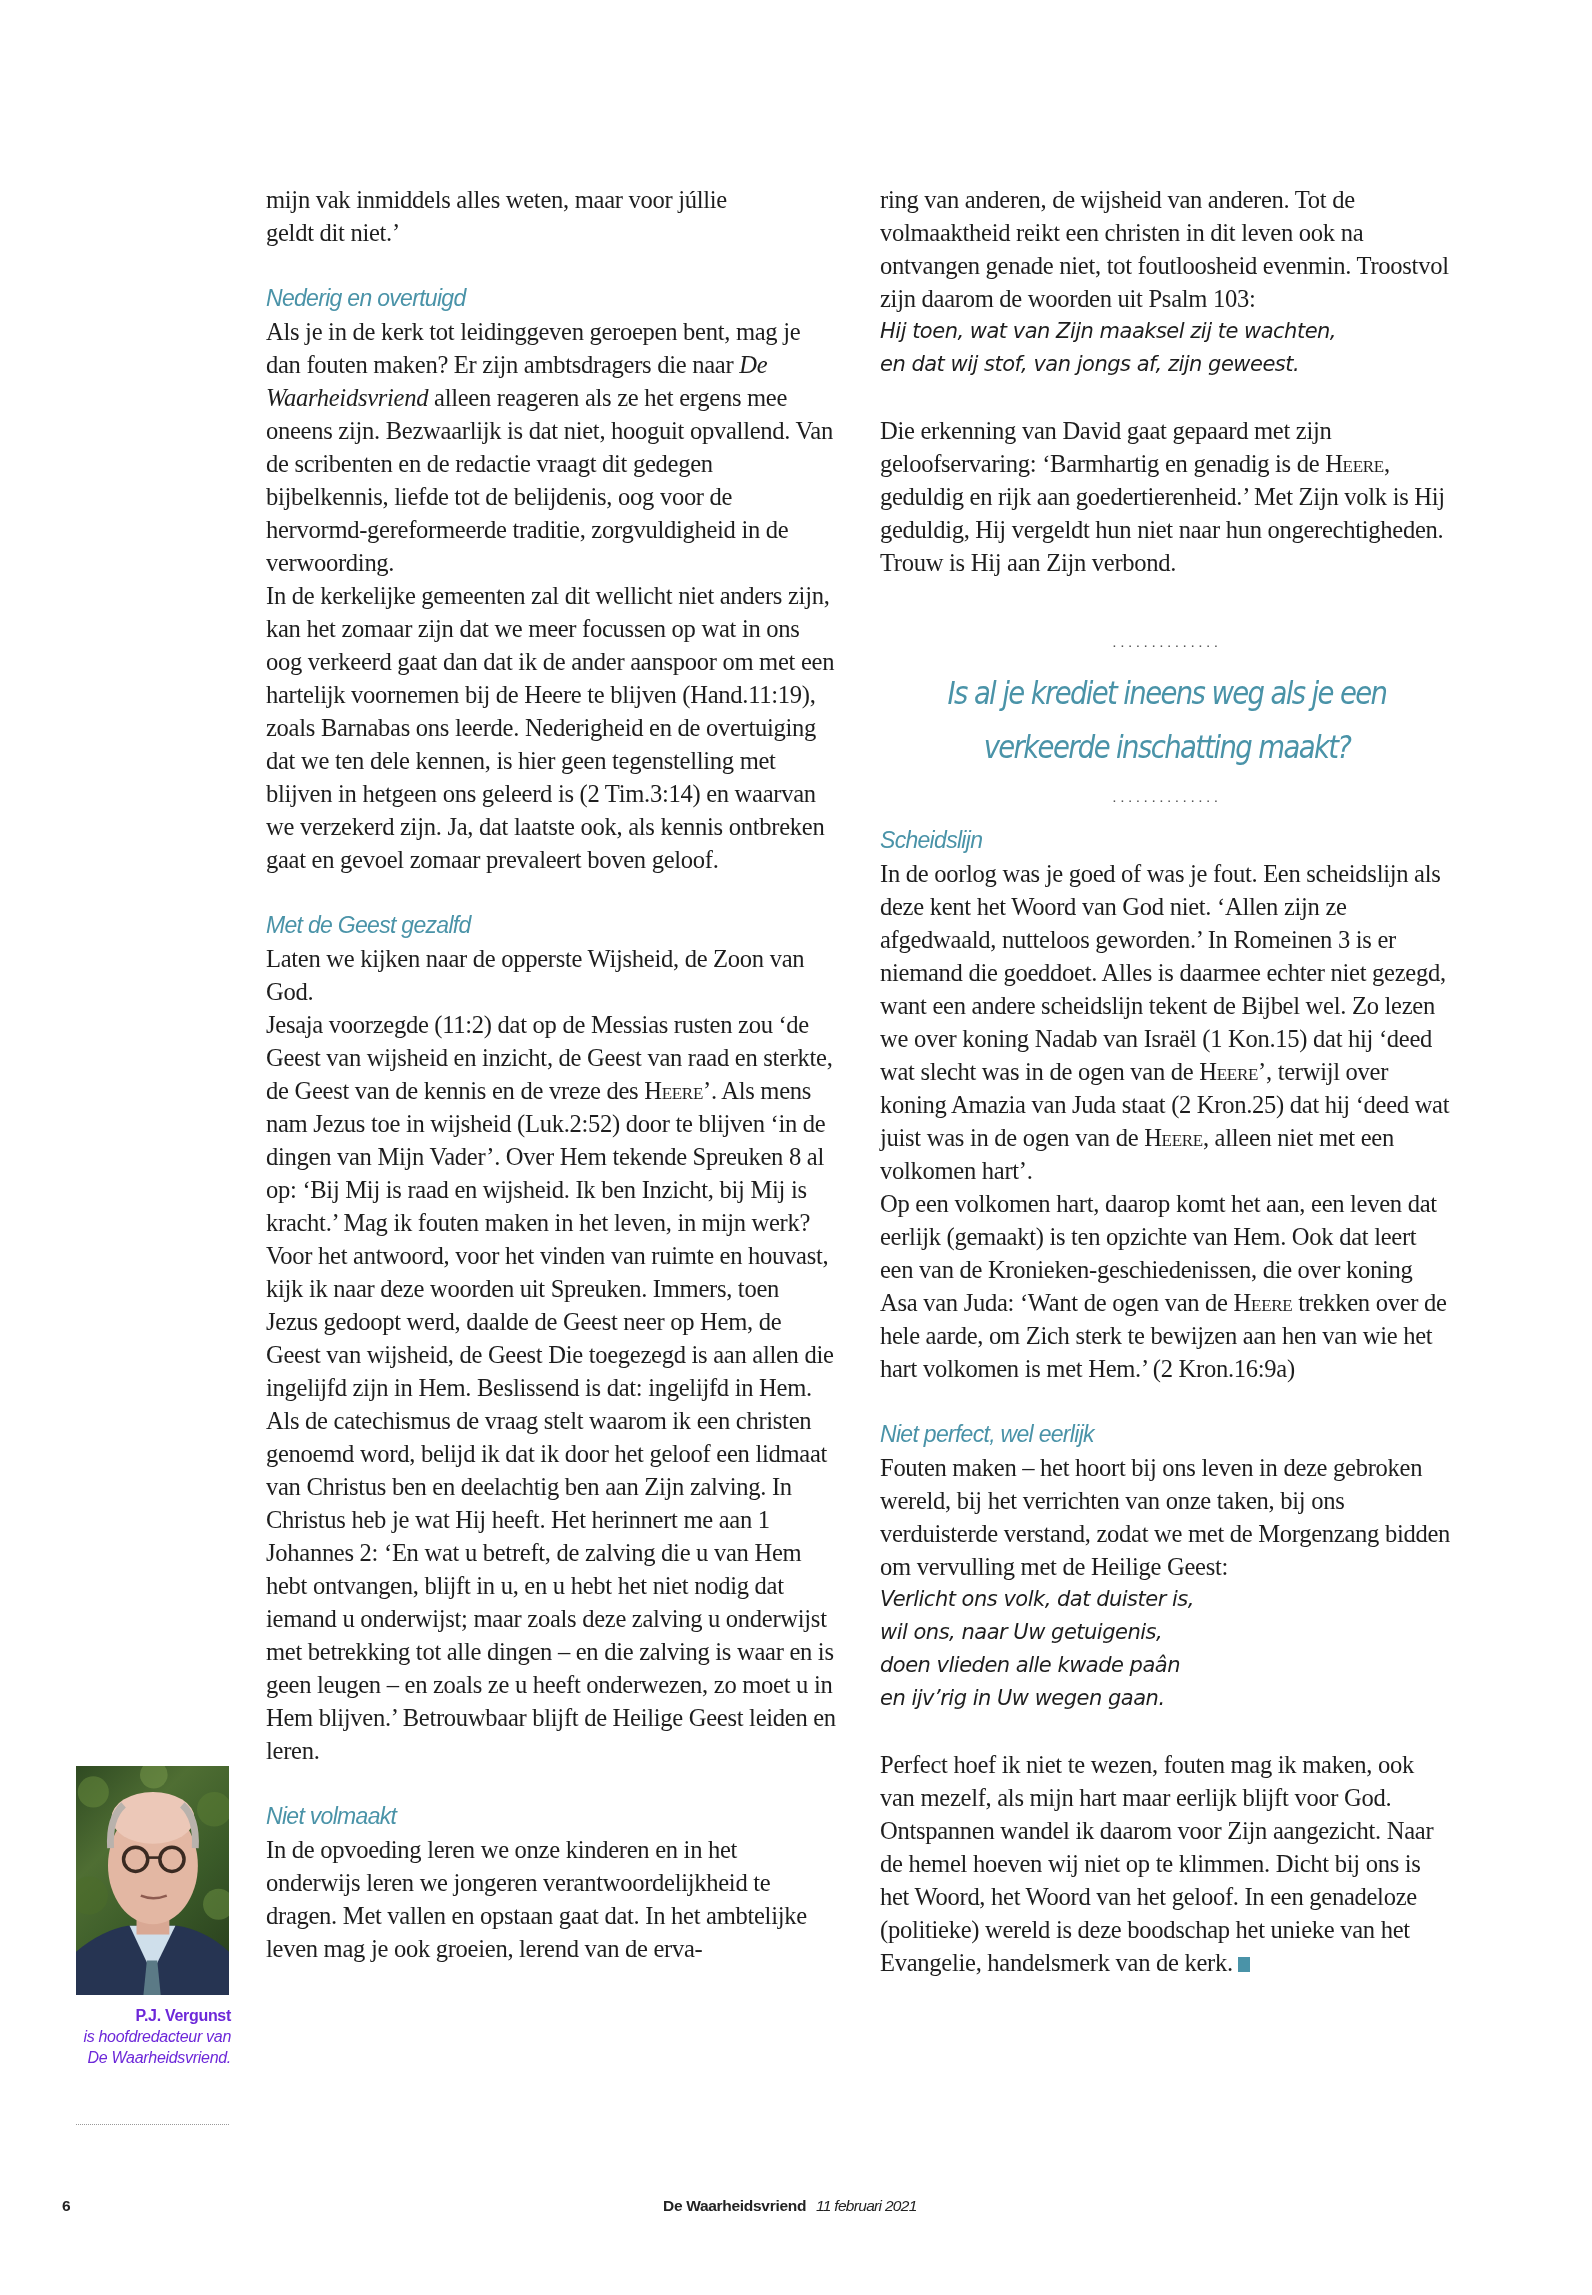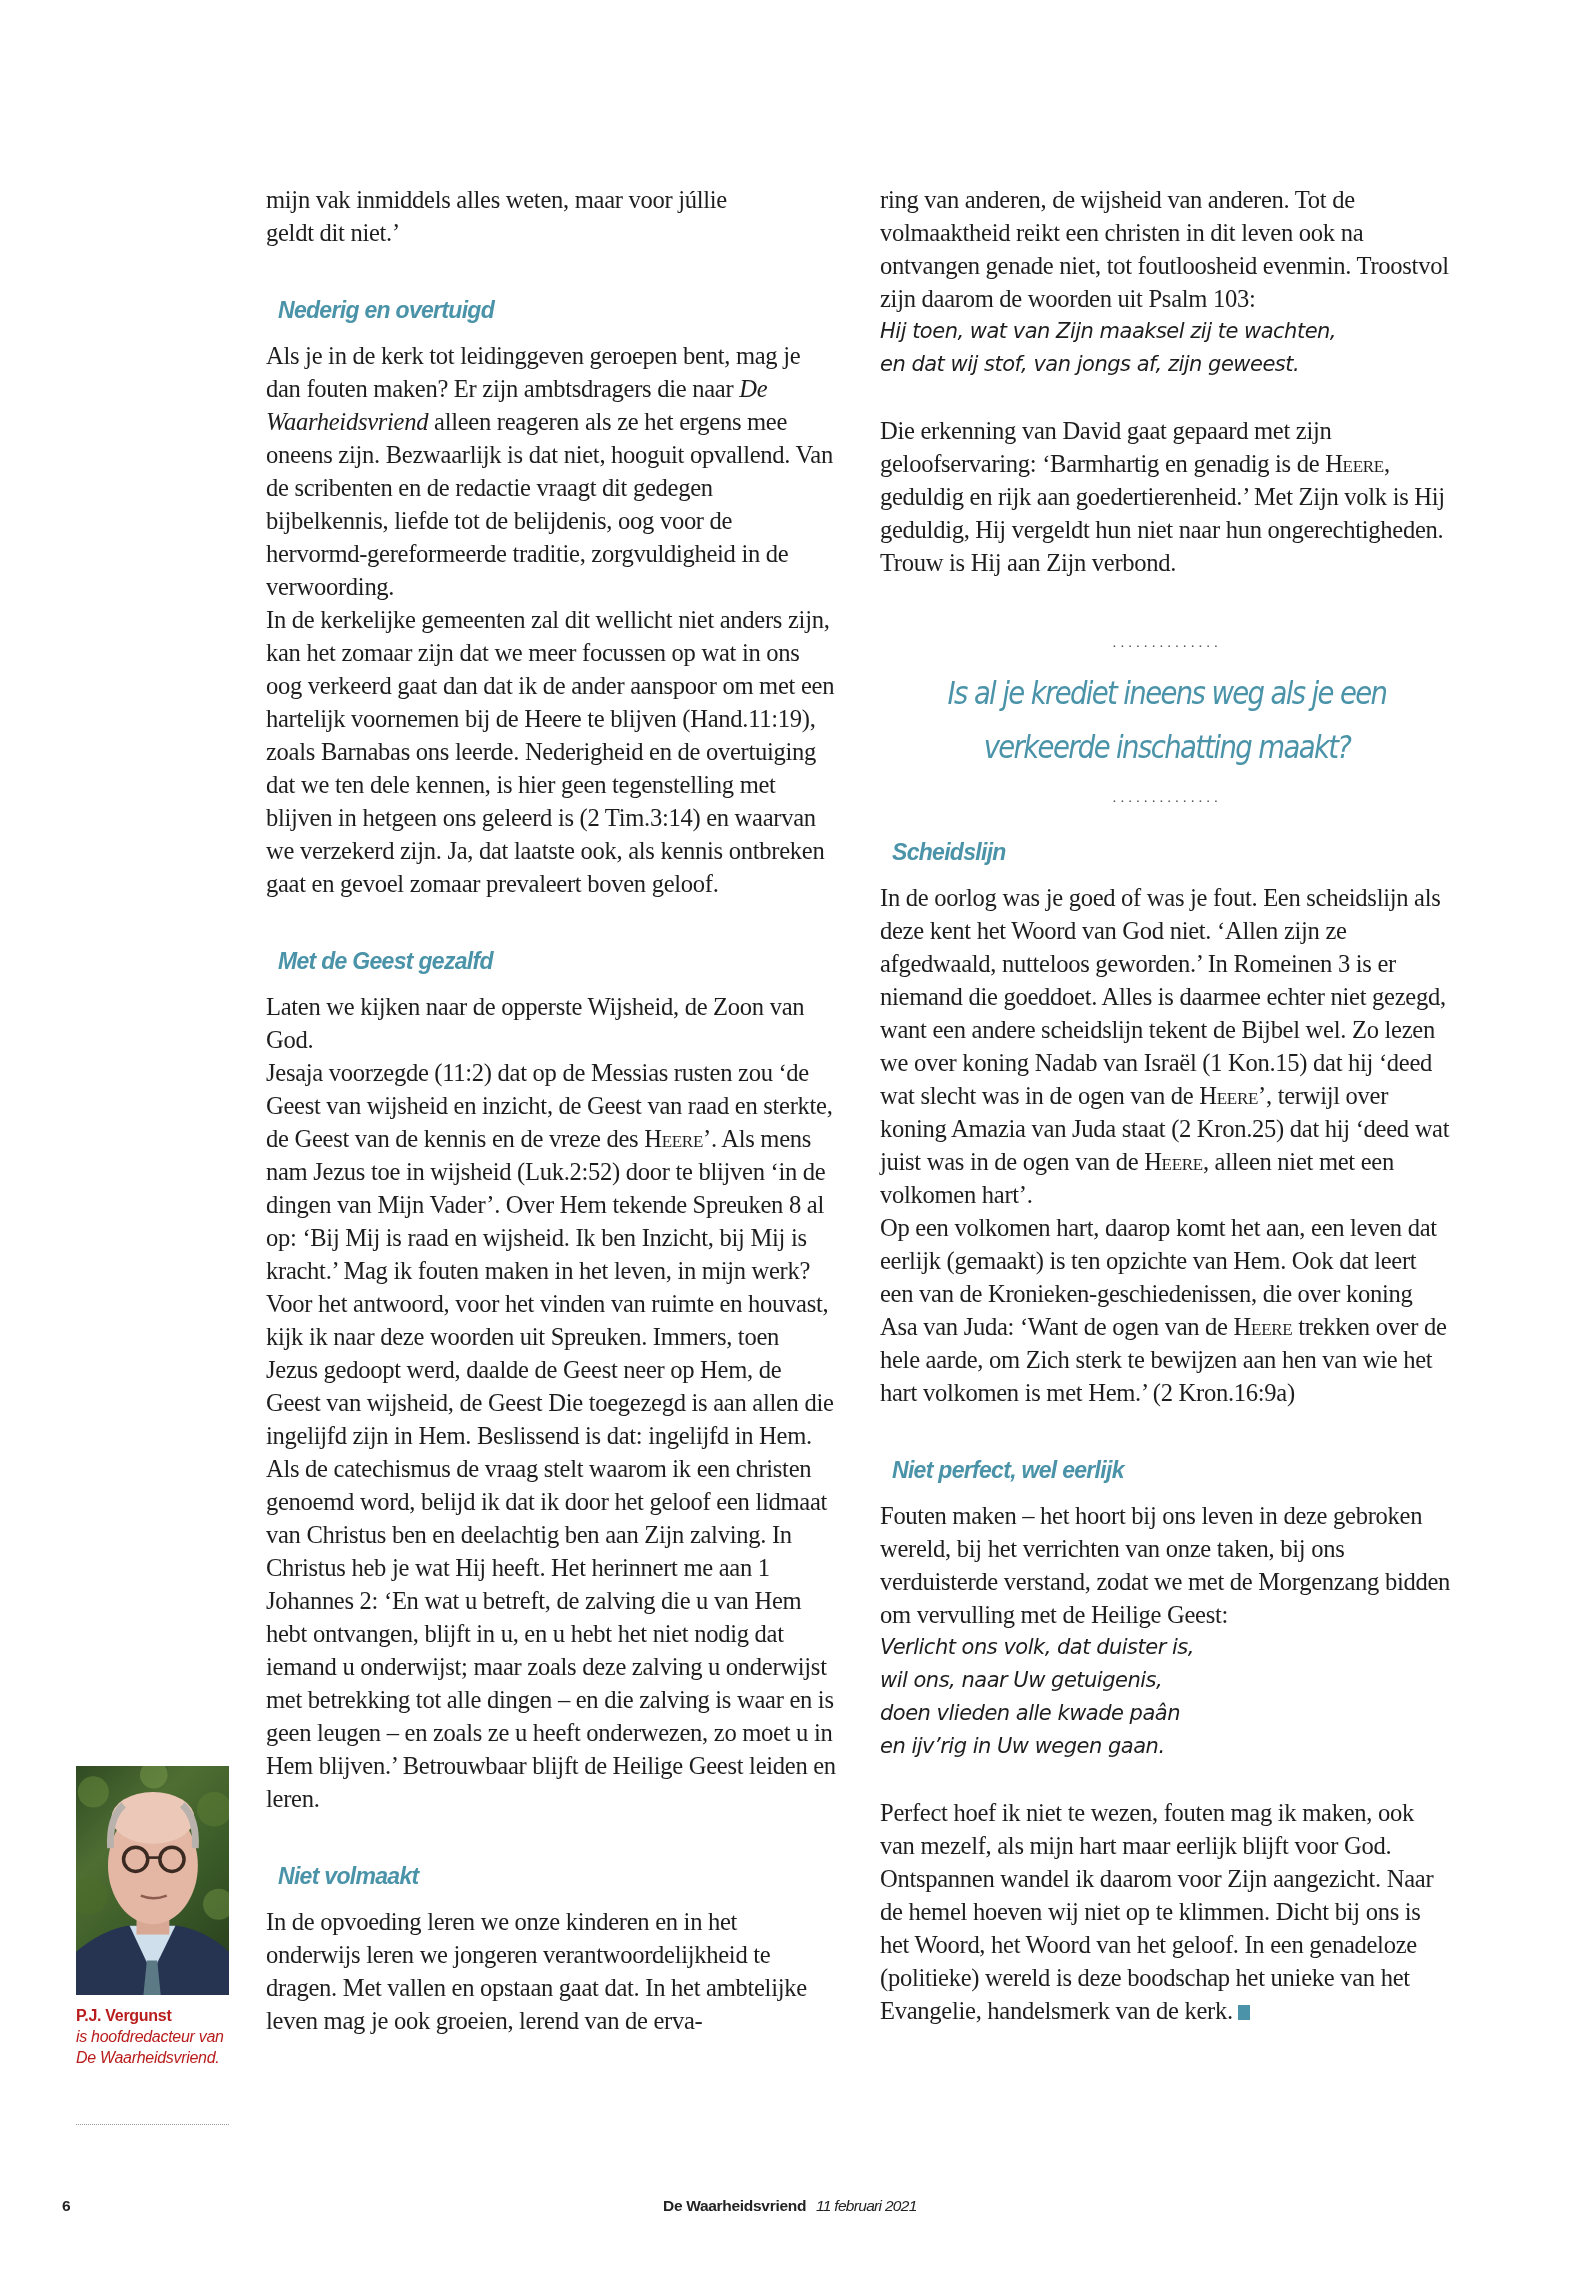--- a/index.html
+++ b/index.html
@@ -3,35 +3,35 @@
 <meta charset="utf-8">
 <style>
   html, body { margin: 0; padding: 0; background: #ffffff; }
   body { width: 1592px; height: 2295px; position: relative; overflow: hidden;
          font-family: "Liberation Serif", "DejaVu Serif", serif; color: #1e1e1e; }
   .col { position: absolute; top: 183px; width: 570px; font-size: 24.6px; line-height: 33px; letter-spacing: -0.3px; }
   .col.left { left: 266px; }
   .col.right { left: 880px; width: 574px; }
   .col p { margin: 0; }
   .col .gap { height: 33px; }
-  h3.sub { margin: 12px; font-family: "Liberation Sans", "DejaVu Sans", sans-serif; font-style: italic; font-weight: bold;
+  h3.sub { margin: 0; font-family: "Liberation Sans", "DejaVu Sans", sans-serif; font-style: italic; font-weight: normal;
            color: #4a93a8; font-size: 23px; line-height: 33px; letter-spacing: -0.7px; }
   .sc { font-variant: small-caps; margin-top: 36px; }
   .verse { font-family: "DejaVu Sans", "Liberation Sans", sans-serif; font-style: italic; font-size: 21px; line-height: 33px; letter-spacing: -0.5px; }
   .pullquote { text-align: center; margin: 0; padding: 0; }
   .pq-dots { color: #555; font-family: "Liberation Sans", sans-serif; font-size: 15.5px; letter-spacing: 3.5px; line-height: 17.3px; }
   .pq-text { font-family: "DejaVu Sans", "Liberation Sans", sans-serif; font-style: italic; font-weight: normal; color: #4a93a8;
              font-size: 32px; line-height: 54px; letter-spacing: -1.9px; transform: scaleX(0.86); margin: 15.5px 0 14px; }
   .endmark { display: inline-block; width: 12px; height: 14.7px; background: #4a93a8; vertical-align: -0.9px; margin-left: 5.2px; }
 
   .photo { position: absolute; left: 76px; top: 1766px; width: 153px; height: 229px; overflow: hidden;
            background: linear-gradient(135deg, #2f4a22 0%, #4f6e33 30%, #3a5a28 60%, #25391b 100%); }
   .photo svg { display: block; }
   .caption { position: absolute; left: 76px; top: 2005px; width: 155px; font-family: "Liberation Sans", "DejaVu Sans", sans-serif;
-             font-size: 16px; line-height: 21px; color: #b91c1c; letter-spacing: -0.3px; }
+             font-size: 16px; line-height: 21px; color: #6d28d9; letter-spacing: -0.3px; text-align: right; }
   .caption .name { font-weight: bold; display: block; }
   .caption .role { font-style: italic; display: block; }
   .caption-rule { position: absolute; left: 76px; top: 2124px; width: 153px; border-top: 1.7px dotted #999; }
 
   .footer-page { position: absolute; left: 62px; top: 2197px; font-family: "Liberation Sans", sans-serif; font-weight: bold; font-size: 15.5px; color: #222; }
   .footer-mast { position: absolute; left: 663px; top: 2197px; font-family: "Liberation Sans", sans-serif; font-size: 15.5px; color: #222; letter-spacing: -0.3px; }
   .footer-mast .title { font-weight: bold; }
   .footer-mast .date { font-style: italic; font-weight: normal; margin-left: 10px; letter-spacing: -0.7px; }
 </style>
 </head>

